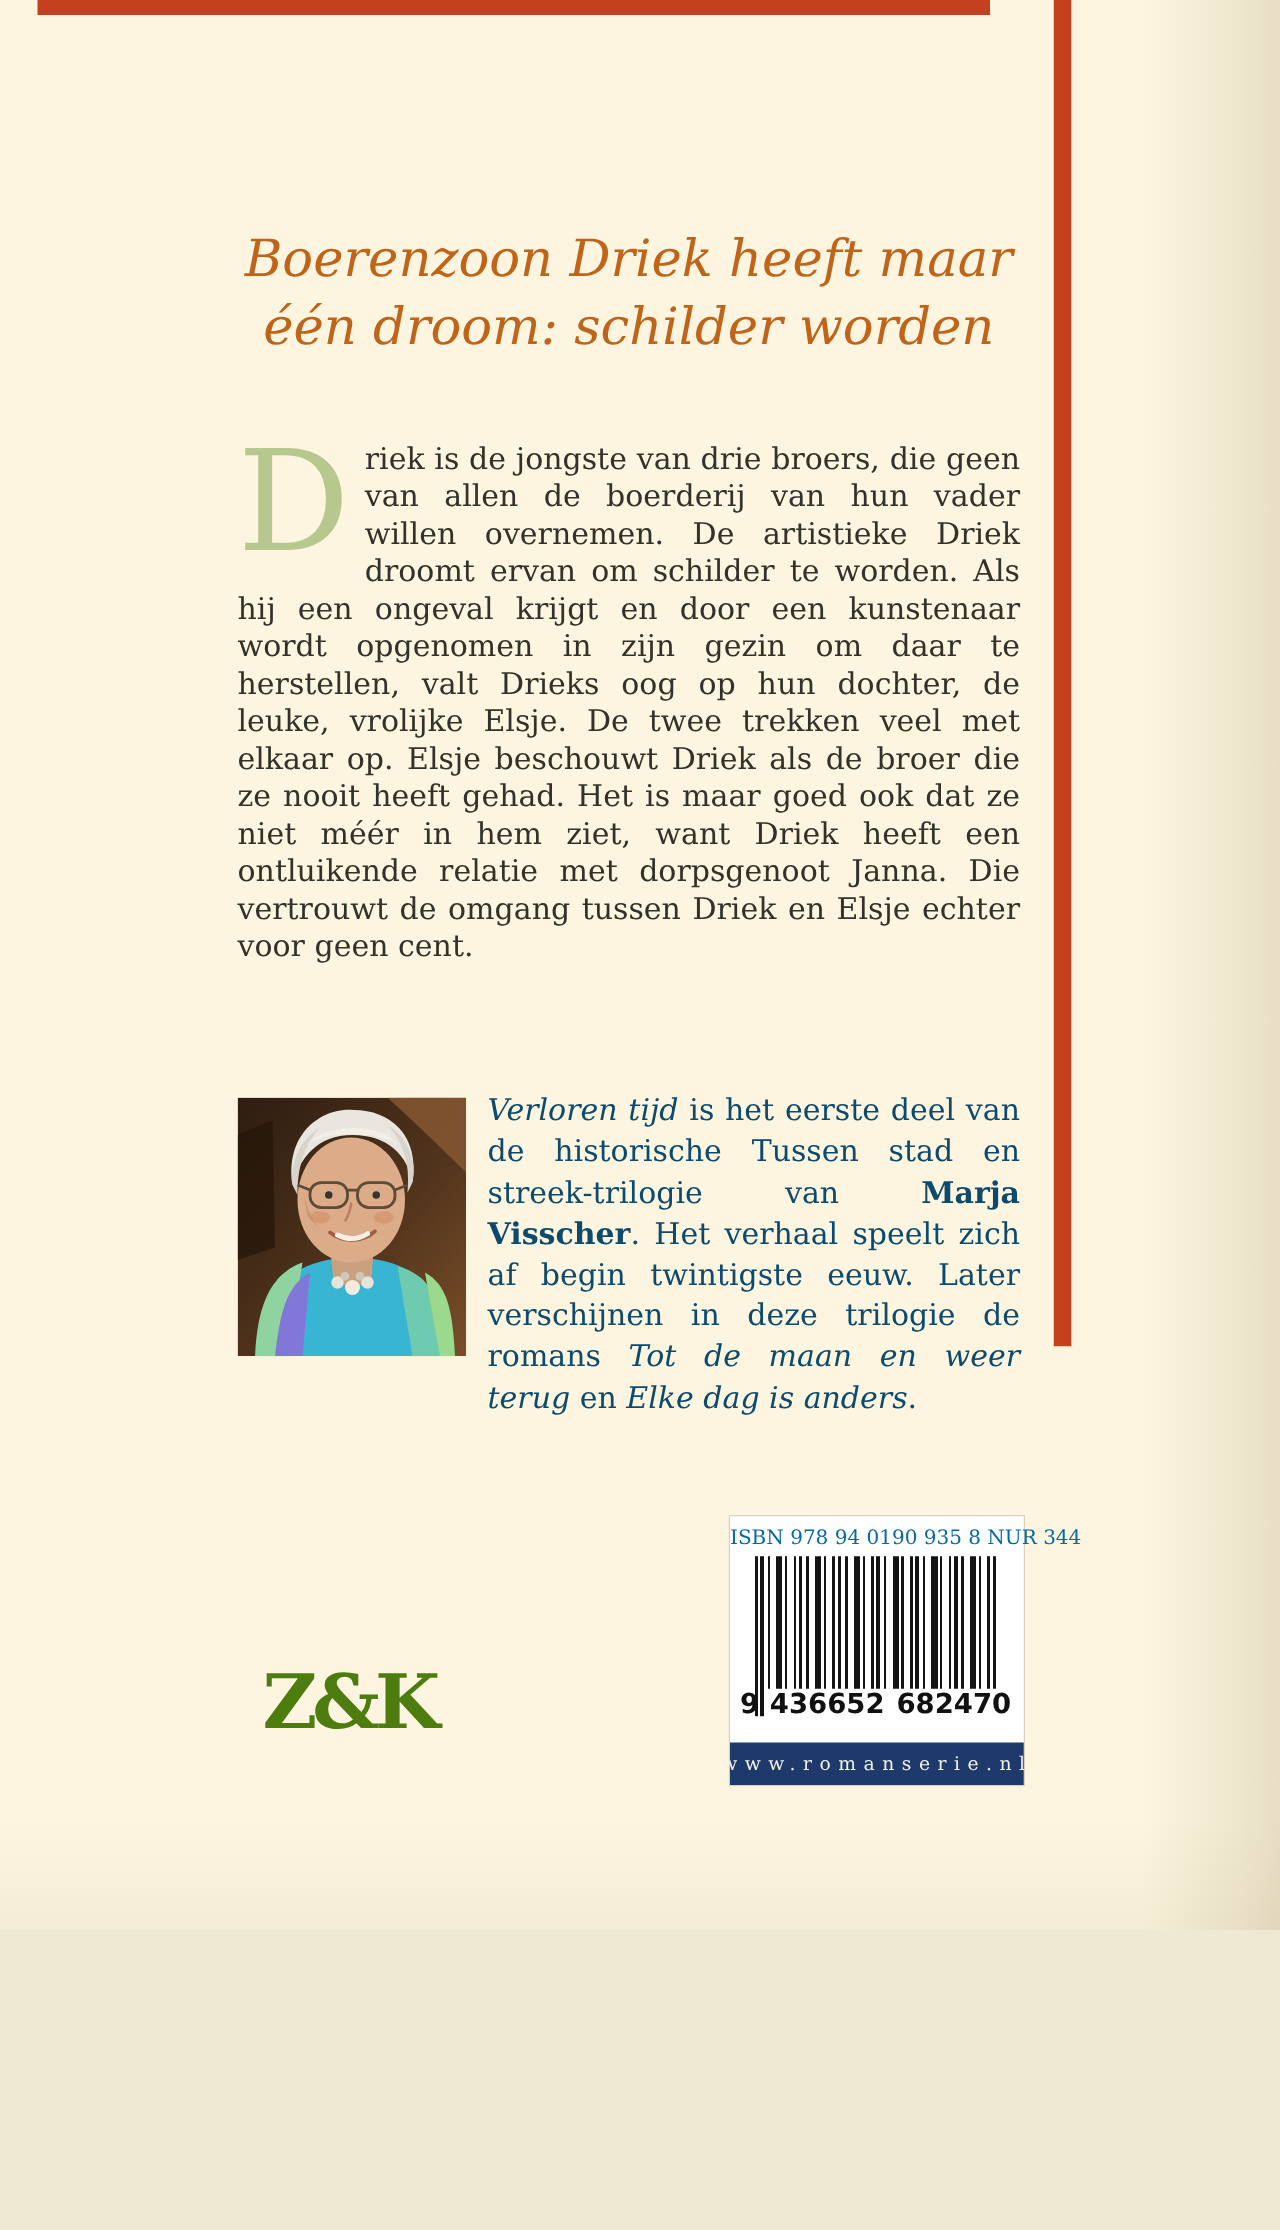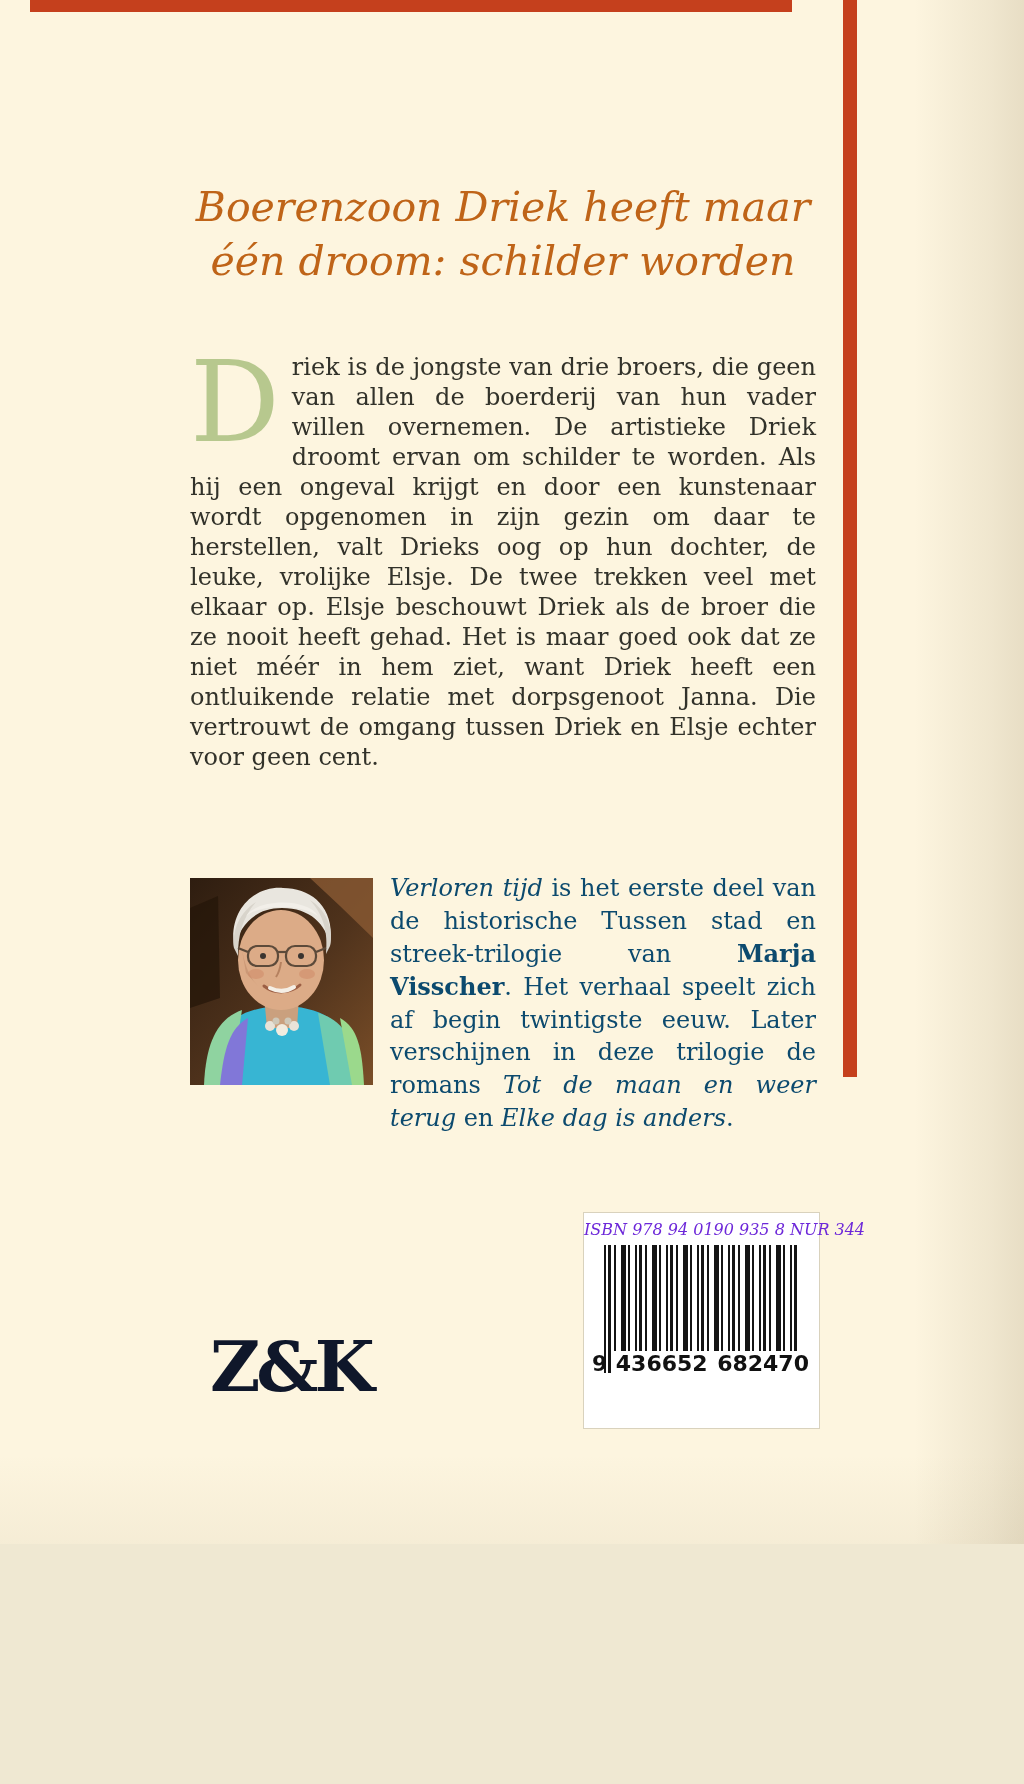--- a/index.html
+++ b/index.html
@@ -73,24 +73,23 @@
   .isbn-box{
     position:absolute;left:583px;top:1212px;width:237px;height:217px;
     background:#ffffff;
     border:1px solid #d9d2bd;
     box-sizing:border-box;
   }
   .isbn-line{
     margin-top:7px;
     text-align:left;
     font-size:16px;
-    color:#6d28d9;
+    color:#0369a1;
     white-space:nowrap;
     letter-spacing:0px;
-    font-style:italic;
   }
   .barcode{
     position:absolute;left:20px;top:32px;width:196px;height:128px;
     background:repeating-linear-gradient(90deg,
       #141414 0 2px, #ffffff 2px 4px,
       #141414 4px 7px, #ffffff 7px 10px,
       #141414 10px 12px, #ffffff 12px 17px,
       #141414 17px 22px, #ffffff 22px 24px,
       #141414 24px 26px, #ffffff 26px 31px);
   }
@@ -108,22 +107,22 @@
     display:flex;align-items:center;justify-content:center;
   }
   .site-bar span{
     color:#f5f2e6;
     font-size:15px;
     letter-spacing:6px;
   }
   
   .logo{
     position:absolute;left:210px;top:1332px;
-    font-size:69px;line-height:1;
-    color:#0f172a;
+    font-size:60px;line-height:1;
+    color:#4d7c0f;
     letter-spacing:-4px;
     font-weight:bold;
   }
 </style>
 </head>
 <body>
 
 <div class="cover">
 
   <div class="strip-top"></div>
@@ -195,19 +194,22 @@
   </div>
 
   <div class="isbn-box">
     <div class="isbn-line">ISBN 978 94 0190 935 8  NUR 344</div>
     <div class="barcode"></div>
     <div class="barcode-digits">
       <span class="lead">9</span>
       <span class="grp">436652</span>
       <span class="grp">682470</span>
     </div>
+    <div class="site-bar">
+      <span>www.romanserie.nl</span>
+    </div>
   </div>
 
   <div class="logo">Z&amp;K</div>
 
   <div class="shade-right"></div>
   <div class="shade-bottom"></div>
 </div>
 
 </body></html>

